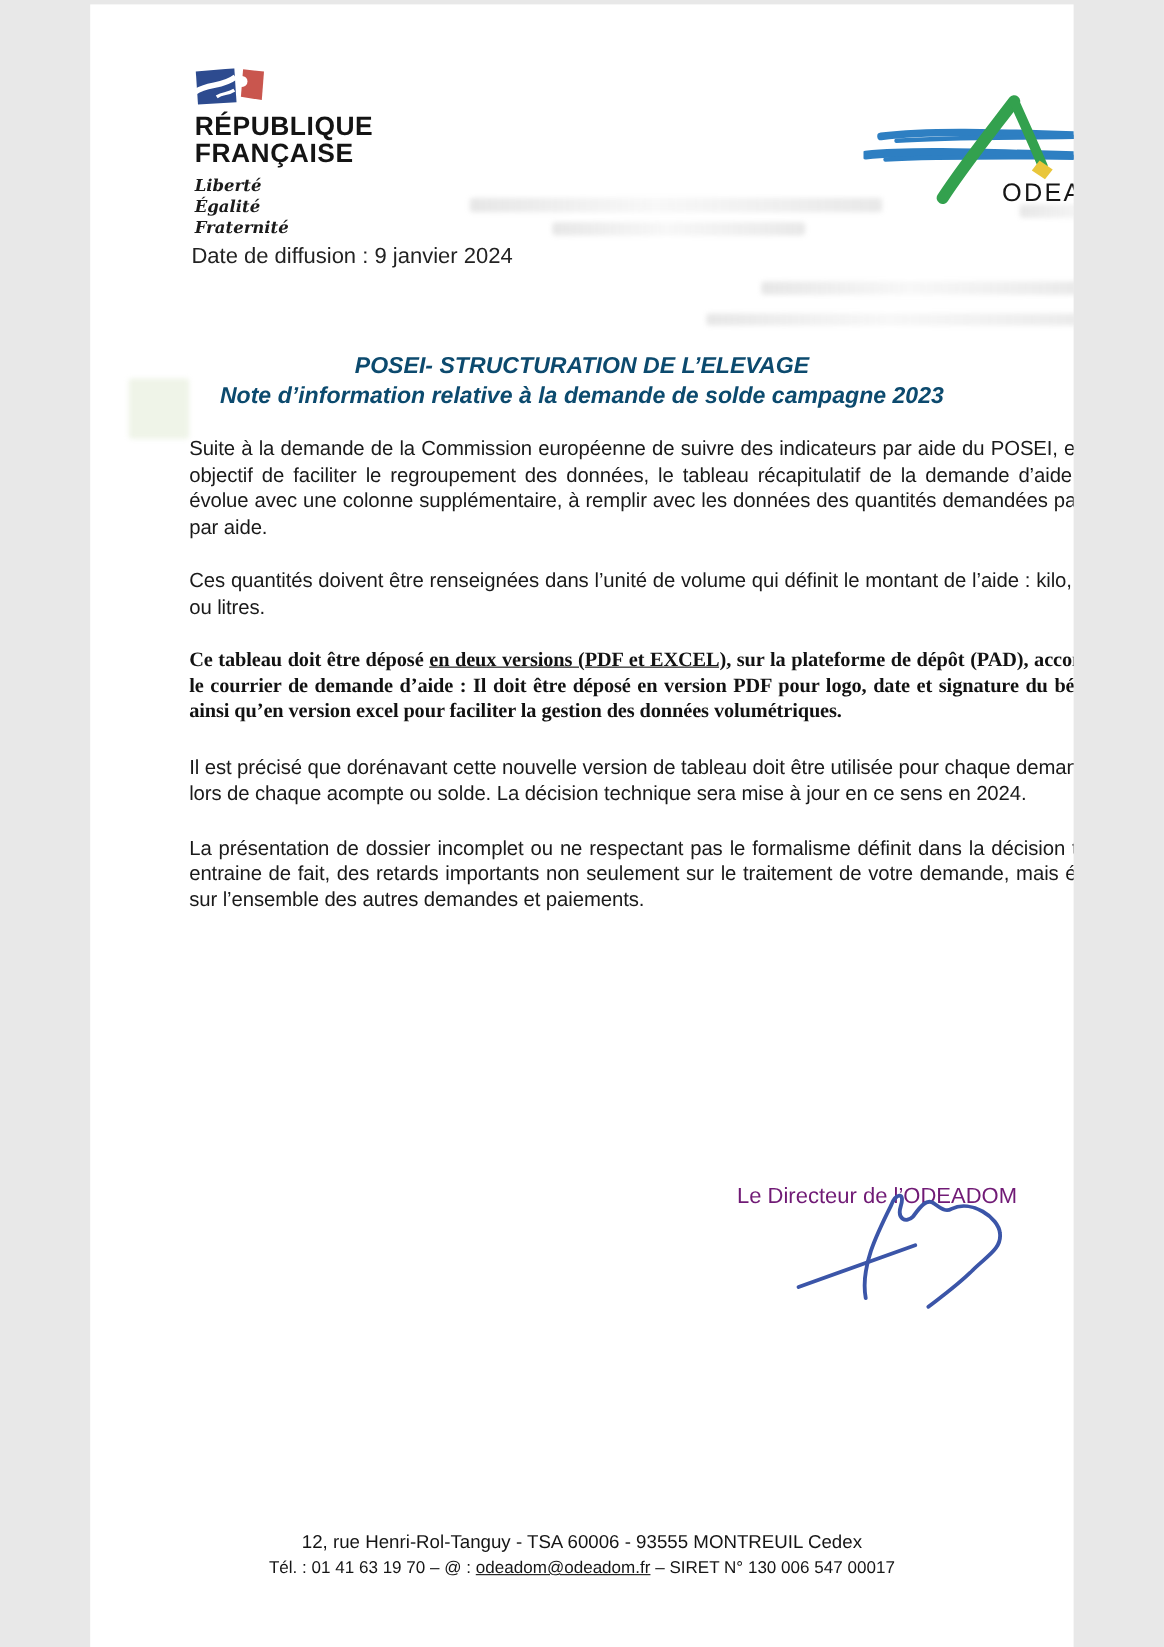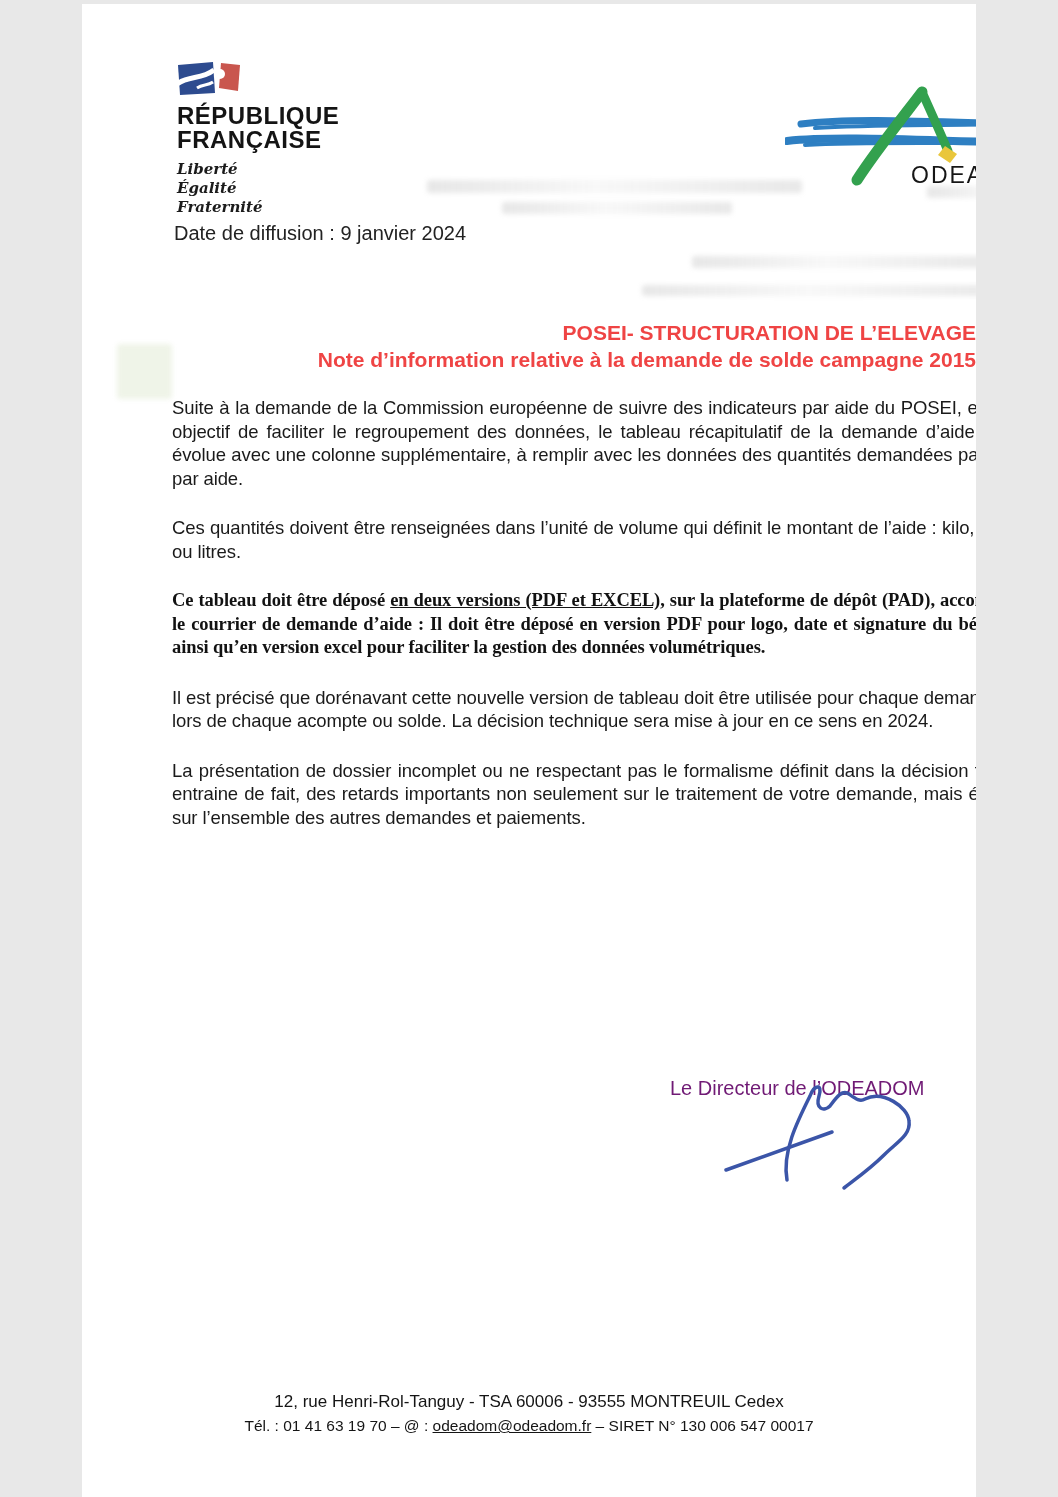--- a/index.html
+++ b/index.html
@@ -32,22 +32,22 @@
 
   
   .date-block{
     position:absolute;left:92px;top:216px;
     font-size:20px;line-height:26px;color:#222;
   }
 
   
   .doc-title{
     position:absolute;left:0;right:0;top:315px;
-    text-align:right;font-weight:700;
-    font-size:21px;line-height:27px;color:#ef4444;
+    text-align:center;font-weight:700;
+    font-size:21px;line-height:27px;color:#0c4a6e;font-style:italic;
   }
 
   
   .body-text{
     position:absolute;left:90px;top:392px;width:882px;
     font-size:18.5px;line-height:23.5px;
     letter-spacing:-.1px;
     text-align:justify;color:#1a1a1a;
   }
   .body-text p{margin:0 0 26px 0;}
@@ -123,21 +123,21 @@
 
     <text x="126" y="99" font-family="Liberation Sans, sans-serif" font-size="23" letter-spacing="2" fill="#161616">ODEADOM</text>
   </svg>
 
   <div class="date-block">
     <div>Date de diffusion : 9 janvier 2024</div>
   </div>
 
   <div class="doc-title">
     <div>POSEI- STRUCTURATION DE L’ELEVAGE</div>
-    <div>Note d’information relative à la demande de solde campagne 2015</div>
+    <div>Note d’information relative à la demande de solde campagne 2023</div>
   </div>
 
   <div class="body-text">
     <p>Suite à la demande de la Commission européenne de suivre des indicateurs par aide du POSEI, et dans un objectif de faciliter le regroupement des données, le tableau récapitulatif de la demande d’aide générale évolue avec une colonne supplémentaire, à remplir avec les données des quantités demandées par filière et par aide.</p>
     <p>Ces quantités doivent être renseignées dans l’unité de volume qui définit le montant de l’aide : kilo, tec, têtes ou litres.</p>
     <p class="bold"><span>Ce tableau doit être déposé </span><span class="uline">en deux versions (PDF et EXCEL)</span><span>, sur la plateforme de dépôt (PAD), accompagnant le courrier de demande d’aide : Il doit être déposé en version PDF pour logo, date et signature du bénéficiaire, ainsi qu’en version excel pour faciliter la gestion des données volumétriques.</span></p>
     <p>Il est précisé que dorénavant cette nouvelle version de tableau doit être utilisée pour chaque demande d’aide lors de chaque acompte ou solde. La décision technique sera mise à jour en ce sens en 2024.</p>
     <p>La présentation de dossier incomplet ou ne respectant pas le formalisme définit dans la décision technique entraine de fait, des retards importants non seulement sur le traitement de votre demande, mais également sur l’ensemble des autres demandes et paiements.</p>
   </div>
 

